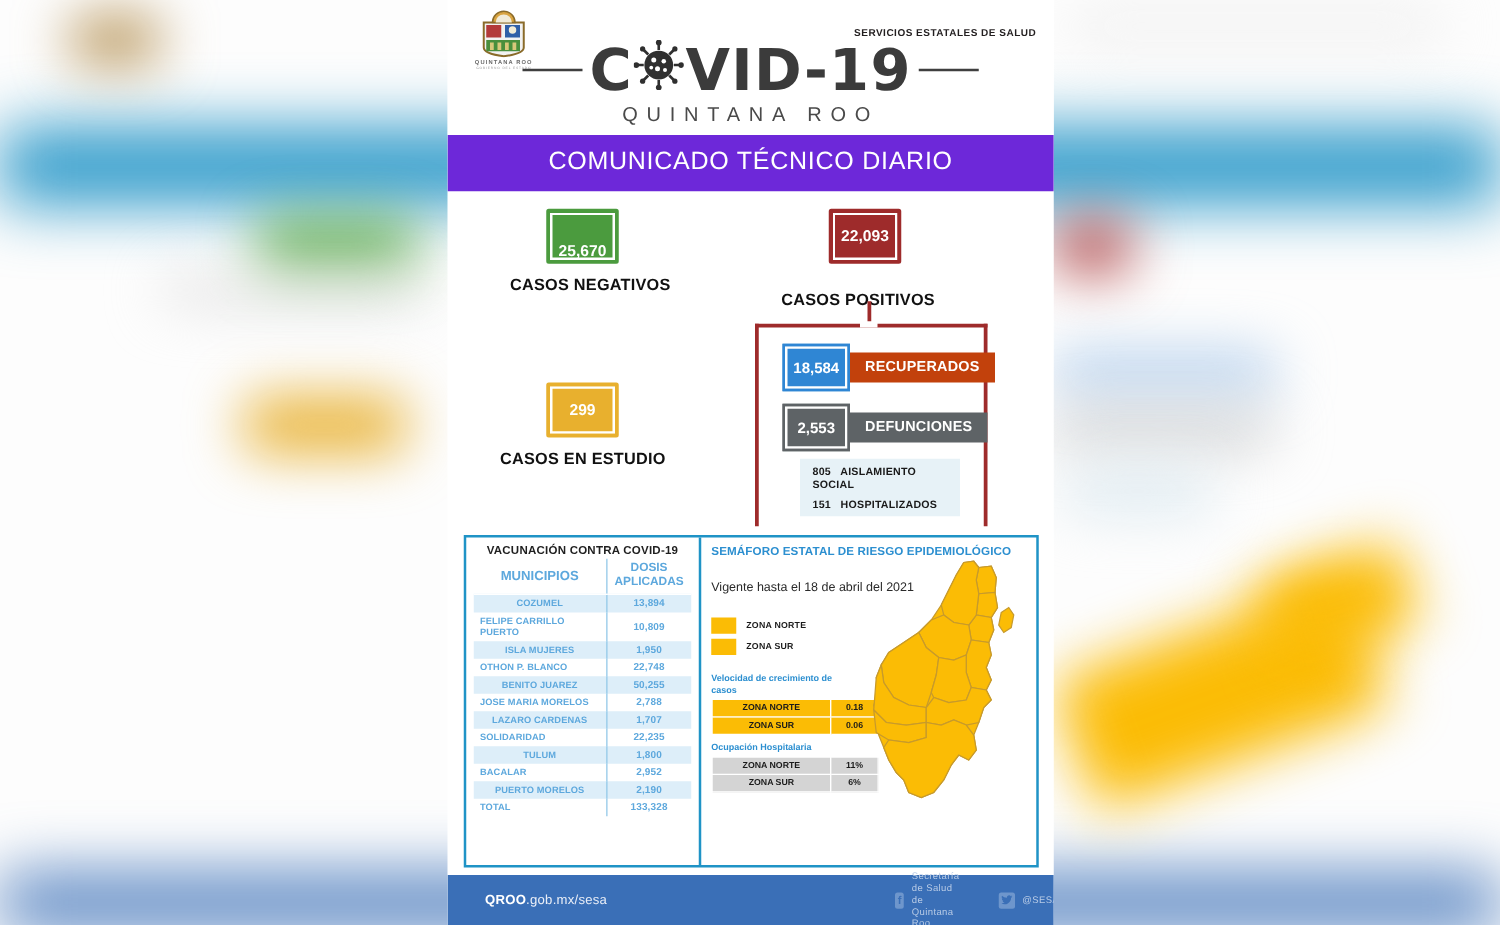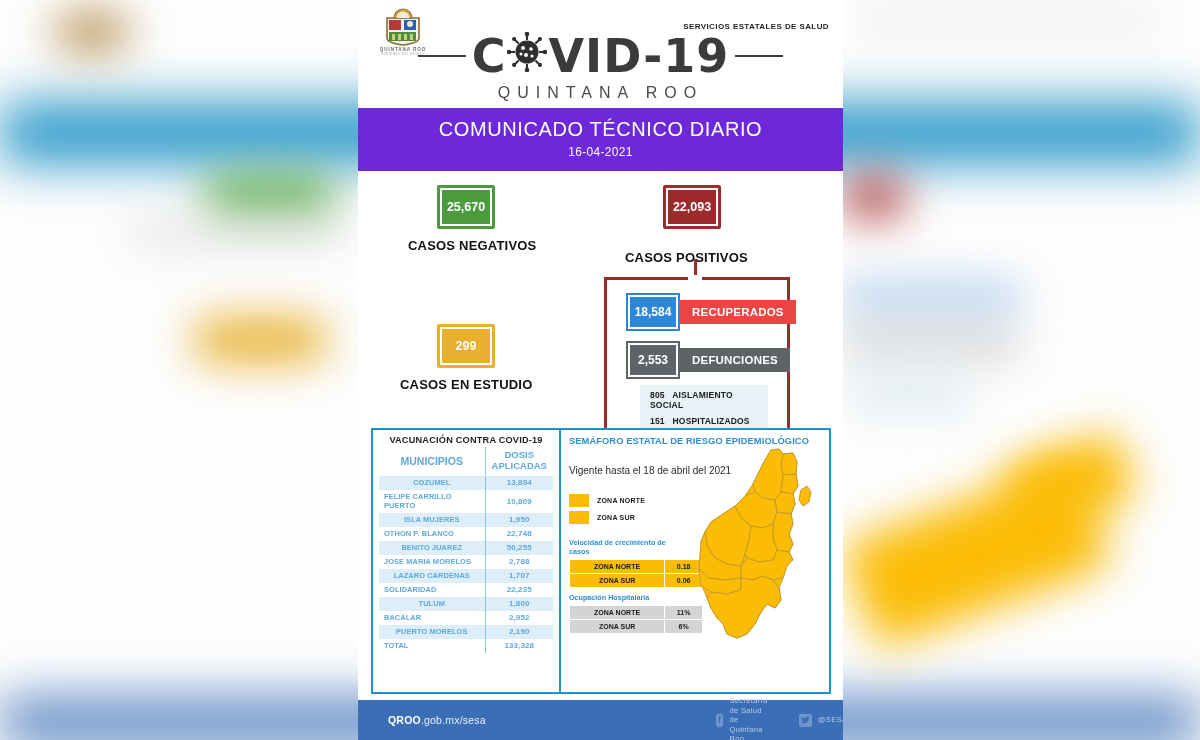--- a/index.html
+++ b/index.html
@@ -76,21 +76,21 @@
   
   .stats { position: relative; height: 268px; }
 
   .statbox {
     position: absolute;
     width: 58px; height: 44px;
     border-radius: 2px;
     display: flex; align-items: center; justify-content: center;
     color: #fff; font-weight: 700; font-size: 12.5px;
   }
-  .statbox.neg { left: 79px; top: 14px; background:#4b9b3e; border: 3px solid #4b9b3e; box-shadow: inset 0 0 0 2px #fff;}
+  .statbox.neg { left: 79px; top: 14px; background:#4b9b3e; border: 3px solid #4b9b3e; box-shadow: inset 0 0 0 2px #fff; align-items: flex-end;}
   .statbox.pos { left: 305px; top: 14px; background:#9e2b2b; border: 3px solid #9e2b2b; box-shadow: inset 0 0 0 2px #fff;}
   .statbox.est { left: 79px; top: 153px; background:#e8b02e; border: 3px solid #e8b02e; box-shadow: inset 0 0 0 2px #fff;}
 
   .statlabel {
     position: absolute; font-size: 13px; font-weight: 800;
     color: #111; letter-spacing: .2px;
   }
   .statlabel.neg { left: 50px; top: 67px; }
   .statlabel.pos { left: 267px; top: 79px; }
   .statlabel.est { left: 42px; top: 206px; }
@@ -113,21 +113,21 @@
     width: 54px; height: 38px; display:flex; align-items:center; justify-content:center;
     color:#fff; font-weight:700; font-size:12px;
     box-shadow: inset 0 0 0 2px #fff;
   }
   .pill .cap {
     height: 24px; display:flex; align-items:center; padding: 0 12px;
     color:#fff; font-weight:800; font-size:11.5px; letter-spacing:.2px;
   }
   .pill.rec { left: 268px; top: 122px; }
   .pill.rec .num { background:#2f86d4; border:2px solid #2f86d4; }
-  .pill.rec .cap { background:#ef4444; }
+  .pill.rec .cap { background:#c2410c; }
   .pill.def { left: 268px; top: 170px; align-items: center; }
   .pill.def .num { background:#5e6366; border:2px solid #5e6366; }
   .pill.def .cap { background:#5e6366; }
 
   .subbox {
     position: absolute; left: 282px; top: 214px;
     width: 128px; height: 46px;
     background: #e7f2f7;
     display:flex; flex-direction:column; justify-content:center;
     padding-left: 10px; gap: 6px;
@@ -278,21 +278,20 @@
         <span>VID-19</span>
       </div>
       <div class="rule right"></div>
     </div>
 
     <div class="qroo-sub">QUINTANA ROO</div>
   </div>
 
   <div class="band">
     <div class="band-title">COMUNICADO TÉCNICO DIARIO</div>
-    <div class="band-date">16-04-2021</div>
   </div>
 
   <div class="stats">
 
     <div class="statbox neg">
       <span>25,670</span>
     </div>
     <div class="statlabel neg">CASOS NEGATIVOS</div>
 
     <div class="statbox pos">

